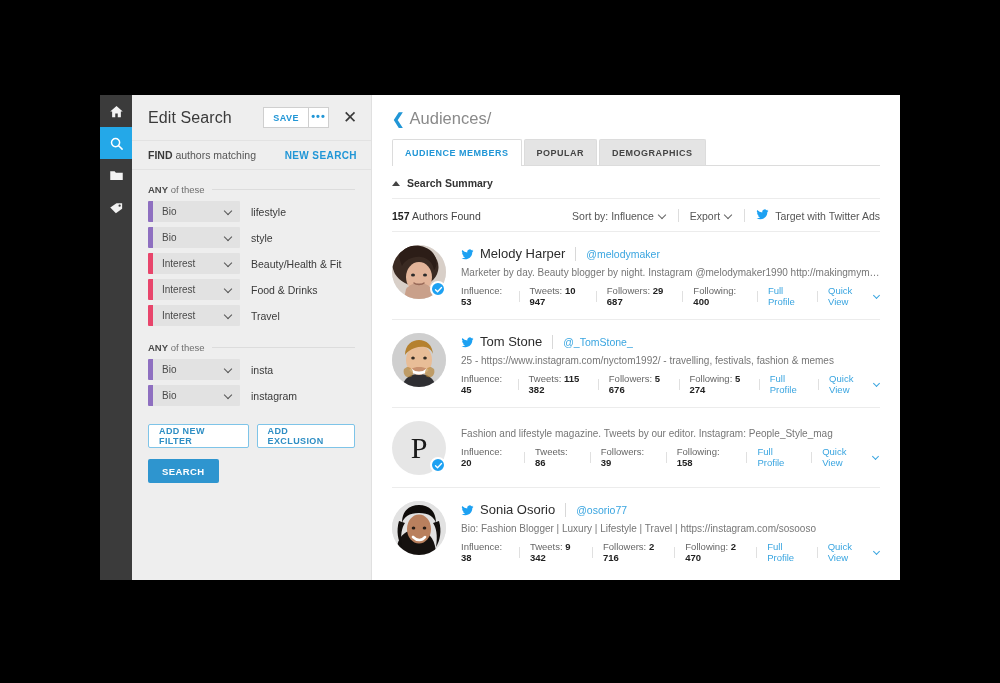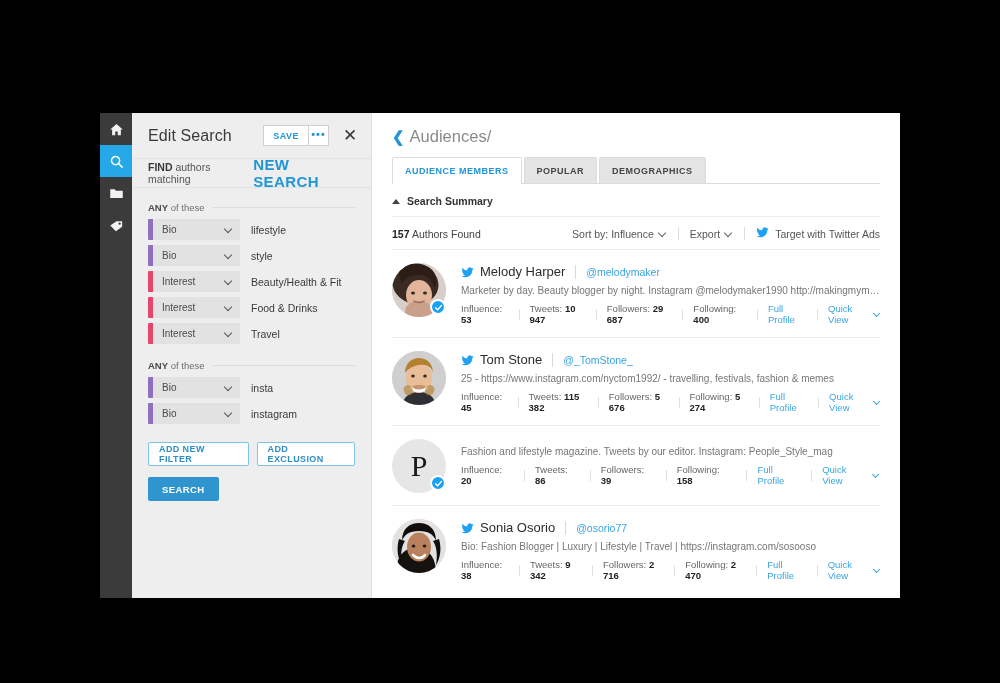--- a/index.html
+++ b/index.html
@@ -4,21 +4,21 @@
 <style>
   * { box-sizing: border-box; margin: 0; padding: 0; }
   html, body {
     width: 1000px; height: 683px;
     background: #000;
     font-family: "Liberation Sans", sans-serif;
     overflow: hidden;
   }
   .app-window {
     position: absolute;
-    left: 100px; top: 113px;
+    left: 100px; top: 95px;
     width: 800px; height: 485px;
     background: #ffffff;
     display: flex;
     overflow: hidden;
   }
 
   
   .icon-rail {
     width: 32px; flex: 0 0 32px;
     background: #3b3b3b;
@@ -67,21 +67,21 @@
     height: 30px; flex: 0 0 30px;
     display: flex; align-items: center;
     padding: 0 14px 0 16px;
     border-top: 1px solid #e2e2e2;
     border-bottom: 1px solid #e2e2e2;
     background: #eeeeee;
   }
   .find-text { font-size: 10.5px; color: #555; flex: 1 1 auto; }
   .find-text b { color: #3a3a3a; font-weight: bold; }
   .new-search {
-    font-size: 15px; font-weight: bold; color: #2196d6; letter-spacing: .4px;
+    font-size: 10px; font-weight: bold; color: #2196d6; letter-spacing: .4px;
   }
 
   .panel-body { padding: 14px 16px 0 16px; flex: 1 1 auto; }
 
   .group-label-row {
     display: flex; align-items: center; gap: 7px; margin-bottom: 6px;
   }
   .group-label { font-size: 9.5px; color: #6e6e6e; white-space: nowrap; }
   .group-label b { color: #4a4a4a; font-weight: bold; font-size: 9.5px; }
   .group-rule { flex: 1 1 auto; height: 1px; background: #dcdcdc; }

